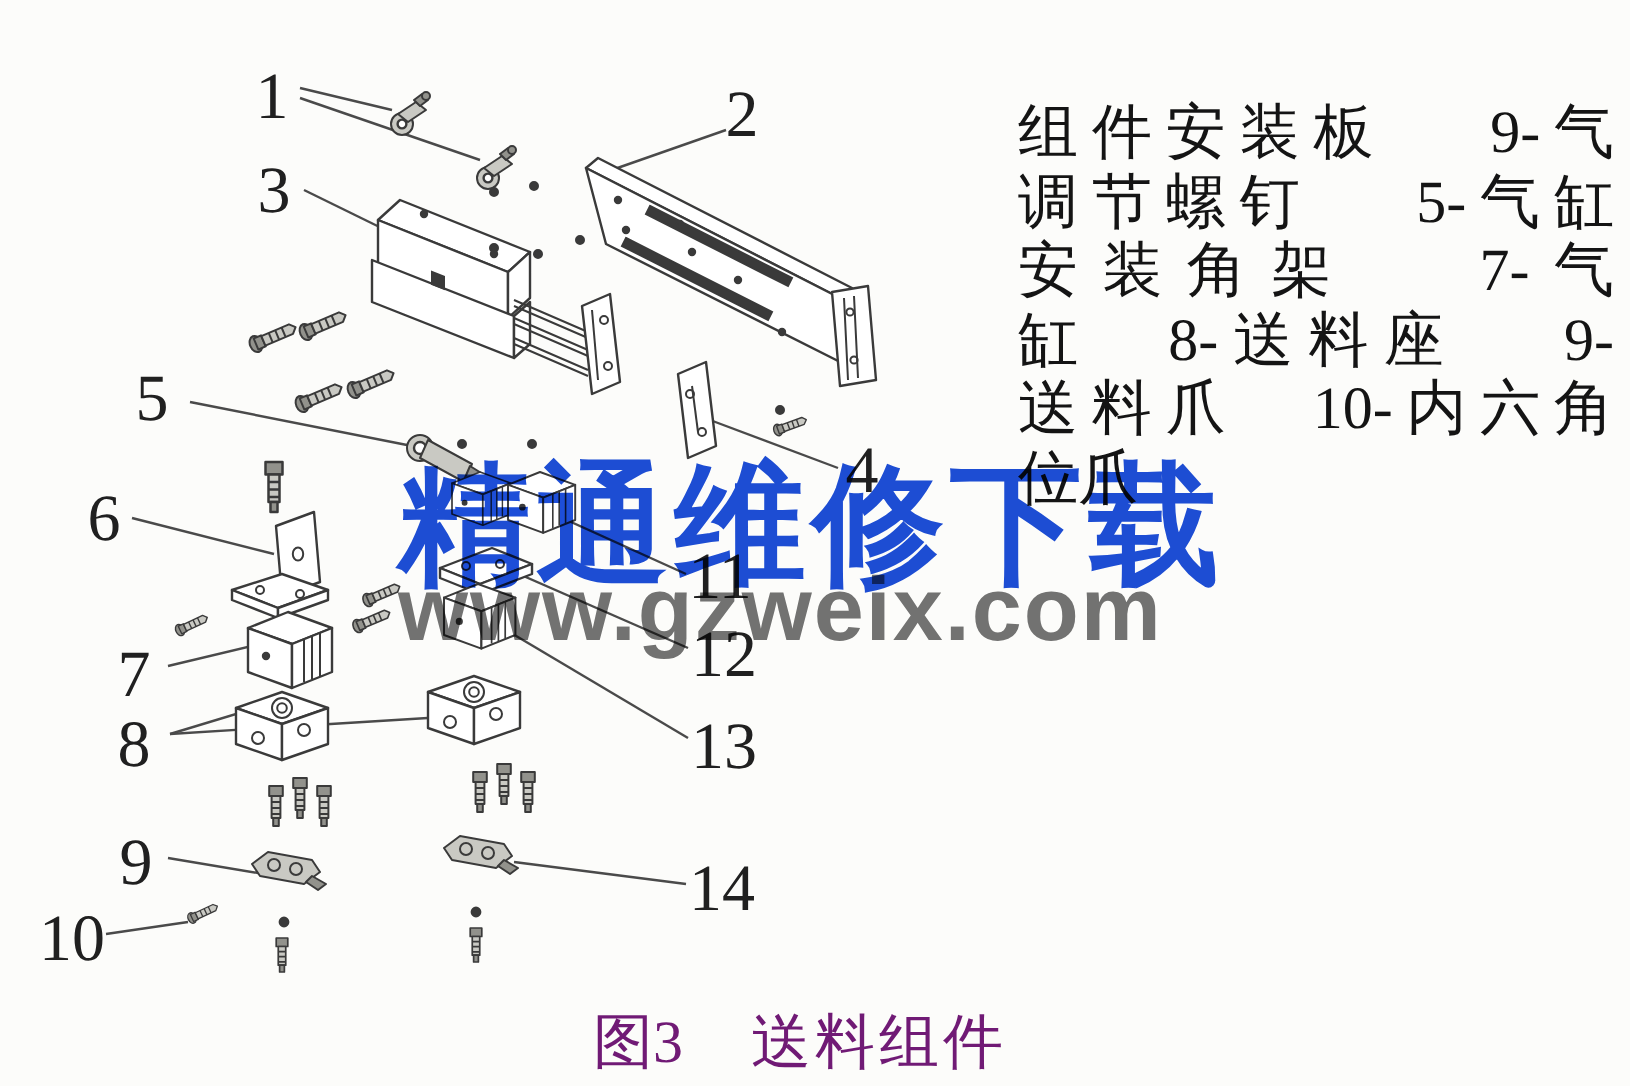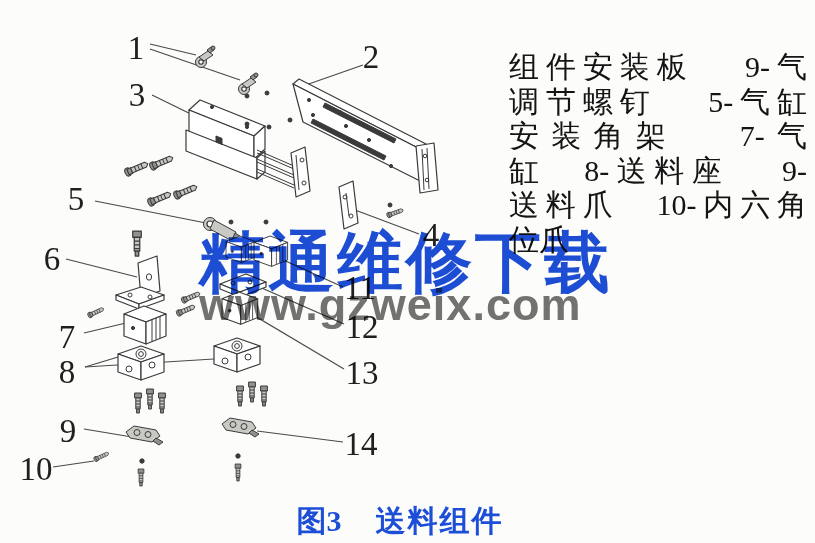--- a/index.html
+++ b/index.html
@@ -29,21 +29,21 @@
     left:199px;top:218px;font-size:66px;font-weight:bold;letter-spacing:3px;
     color:#1d4ed8;font-family:"Liberation Serif",serif;
   }
   .wm-url{
     left:199px;top:279px;font-size:45px;font-weight:bold;letter-spacing:1px;
     color:#737373;font-family:"Liberation Sans",sans-serif;
   }
 
   .caption{
     position:absolute;left:245px;top:501px;width:310px;z-index:2;
-    text-align:center;font-weight:bold;font-size:30px;color:#1d4ed8;white-space:nowrap;
+    text-align:center;font-weight:normal;font-size:30px;color:#701a75;white-space:nowrap;
   }
   .caption .fig{margin-right:34px;}
   .caption .ttl{letter-spacing:2px;}
 </style>
 </head>
 <body>
 
 <div class="page">
 
   <svg class="diagram" width="500" height="500" viewBox="0 0 500 500" xmlns="http://www.w3.org/2000/svg">

